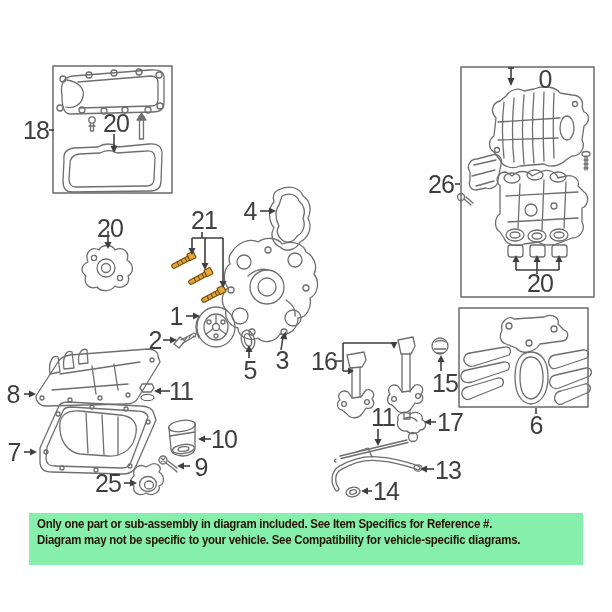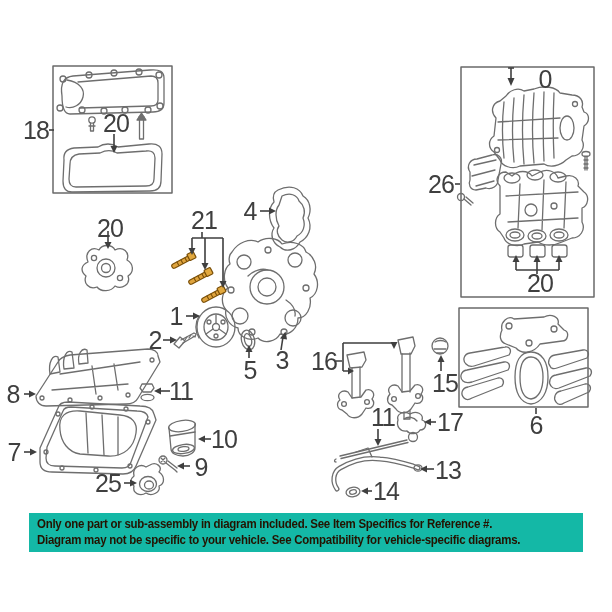--- a/index.html
+++ b/index.html
@@ -1,21 +1,21 @@
 <!DOCTYPE html>
 <html><head>
 <meta charset="utf-8">
 <style>
   html,body{margin:0;padding:0;background:#fff;}
   .stage{position:relative;width:612px;height:612px;background:#ffffff;overflow:hidden;
          font-family:"Liberation Sans",sans-serif;}
   .stage svg{position:absolute;left:0;top:0;}
   .lbl{position:absolute;transform:translate(-50%,-50%);font-size:25px;line-height:1;
        color:#3f3f3f;white-space:nowrap;letter-spacing:-1px;}
-  .banner{position:absolute;left:29px;top:513px;width:554px;height:39px;background:#14b8a6;
+  .banner{position:absolute;left:29px;top:513px;width:554px;height:52px;background:#86efac;
           box-sizing:border-box;padding:3px 0 0 8px;}
   .banner .bline{font-size:13.5px;font-weight:bold;color:#241300;white-space:nowrap;
           letter-spacing:-0.3px;line-height:16px;transform:scaleX(0.85);transform-origin:0 50%;}
 </style>
 </head>
 <body>
 
 <div class="stage">
 
 <svg width="612" height="612" viewBox="0 0 612 612">

